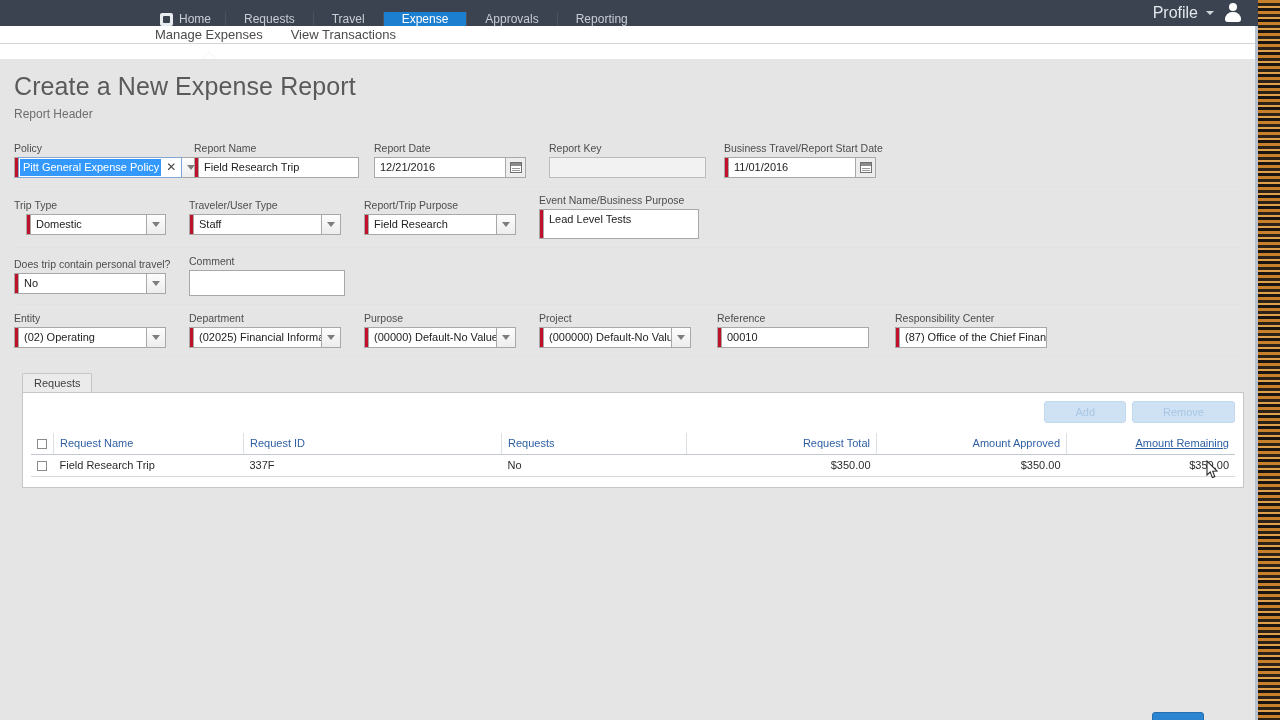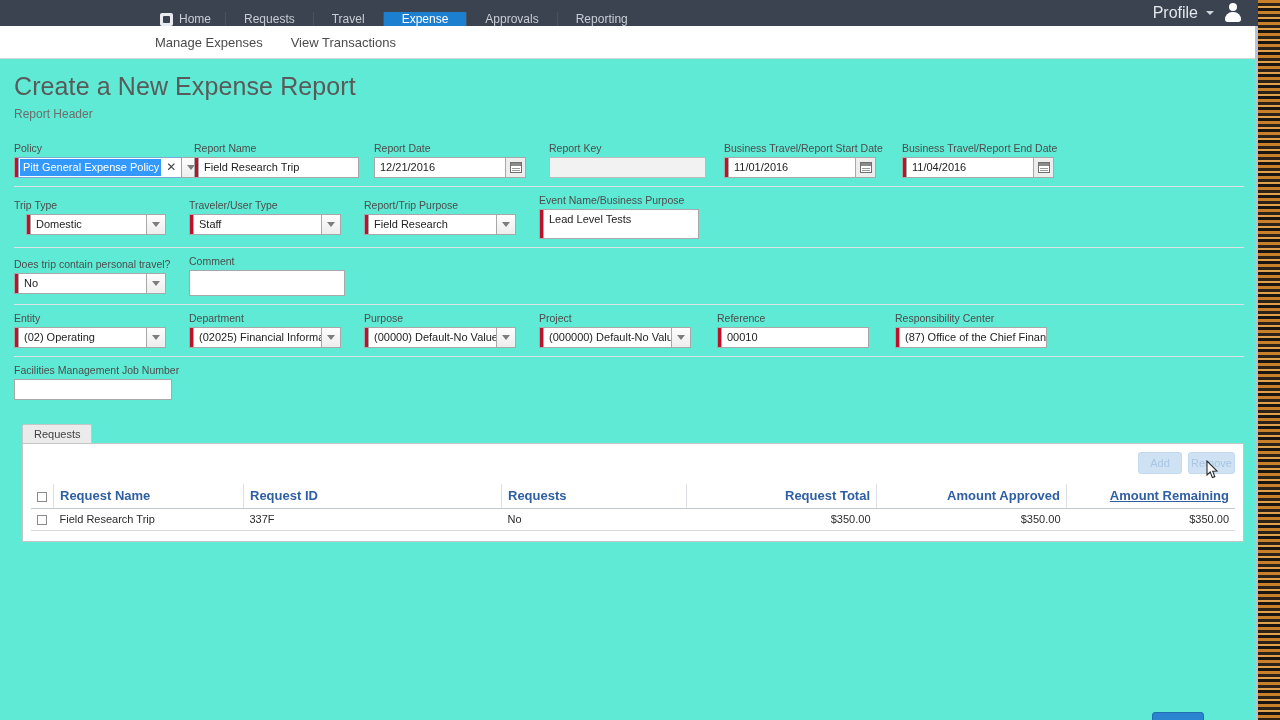--- a/index.html
+++ b/index.html
@@ -48,41 +48,41 @@
     content:""; position:absolute; left:7px; top:1px; width:8px; height:8px;
     background:#fff; border-radius:50%;
   }
   .avatar::after{
     content:""; position:absolute; left:3px; top:10px; width:16px; height:10px;
     background:#fff; border-radius:8px 8px 3px 3px;
   }
 
   
   .subnav{
-    position:absolute; top:26px; left:0; width:1258px; height:33px;
+    position:absolute; top:26px; left:0; width:1258px; height:18px;
     background:#fff; border-bottom:1px solid #d4d7da;
     display:flex; align-items:center;
   }
   .subnav-inner{ margin-left:155px; display:flex; gap:28px; align-items:center; }
   .subnav-item{ font-size:13px; color:#4b4b4b; position:relative; padding:4px 0; }
   .subnav-item.active::after{
     content:""; position:absolute; bottom:-13px; left:50%; margin-left:-7px;
     width:0;height:0;border-left:7px solid transparent;border-right:7px solid transparent;
     border-bottom:7px solid #fff;
   }
   .subnav-item.active::before{
     content:""; position:absolute; bottom:-14px; left:50%; margin-left:-8px;
     width:0;height:0;border-left:8px solid transparent;border-right:8px solid transparent;
     border-bottom:8px solid #d4d7da;
   }
 
   
   .page{
     position:absolute; top:59px; left:0; width:1258px; height:661px;
-    background:#5eead4; overflow:hidden;
+    background:#e5e5e5; overflow:hidden;
   }
   .page-title{
     font-size:25px; font-weight:300; color:#5a5a5a;
     margin:13px 0 0 14px; letter-spacing:.1px;
   }
   .page-sub{ font-size:12px; color:#6d6d6d; margin:6px 0 0 14px; }
 
   
   .form{ margin:14px 14px 0 14px; }
   .frow{
@@ -163,27 +163,27 @@
     font-size:11px; color:#3f3f3f; padding:3px 11px 3px 11px;
     border-radius:2px 2px 0 0;
   }
   .panel-body{
     border:1px solid #c6c6c6; background:#fff; margin-left:14px;
     padding:8px 8px 10px 8px;
   }
   .panel-toolbar{ display:flex; justify-content:flex-end; gap:6px; }
   .btn-disabled{
     background:#cfe2f3; color:#a9c6e3; border:1px solid #c3d9ee;
-    border-radius:3px; font-size:11px; padding:4px 2px; min-width:44px;
+    border-radius:3px; font-size:11px; padding:4px 30px; min-width:44px;
     text-align:center;
   }
 
   table.grid{ width:100%; border-collapse:collapse; margin-top:10px; }
   table.grid th{
-    font-size:13px; color:#2f5fa3; font-weight:bold; text-align:left;
+    font-size:11px; color:#2f5fa3; font-weight:normal; text-align:left;
     padding:4px 6px 5px 6px; border-bottom:1px solid #c3c8cf;
     border-right:1px solid #dcdfe3; white-space:nowrap;
   }
   table.grid th:last-child{ border-right:none; }
   table.grid th.num{ text-align:right; }
   table.grid td{
     font-size:11px; color:#2b2b2b; padding:4px 6px 5px 6px;
     border-bottom:1px solid #d6d9dd; white-space:nowrap;
   }
   table.grid td.num{ text-align:right; }
@@ -318,30 +318,20 @@
         <div class="flabel">Business Travel/Report Start Date</div>
         <div class="ctl" style="width:152px;">
           <div class="req-bar"></div>
           <div class="txt" style="flex:1 1 auto;">11/01/2016</div>
           <div class="calbtn">
               <span class="cal-glyph"></span>
             </div>
         </div>
       </div>
 
-      <div class="fld" style="width:160px;">
-        <div class="flabel">Business Travel/Report End Date</div>
-        <div class="ctl" style="width:152px;">
-          <div class="req-bar"></div>
-          <div class="txt" style="flex:1 1 auto;">11/04/2016</div>
-          <div class="calbtn">
-              <span class="cal-glyph"></span>
-            </div>
-        </div>
-      </div>
 
     </div>
 
     <div class="frow">
 
       <div class="fld" style="width:175px;">
         <div class="flabel">Trip Type</div>
         <div class="ctl" style="width:152px;padding-left:12px;">
           <div class="req-bar"></div>
           <div class="sel">Domestic</div>
@@ -462,28 +452,20 @@
       <div class="fld" style="width:160px;">
         <div class="flabel">Responsibility Center</div>
         <div class="ctl" style="width:152px;">
           <div class="req-bar"></div>
           <div class="txt" style="flex:1 1 auto;">(87) Office of the Chief Financial (</div>
         </div>
       </div>
 
     </div>
 
-    <div class="frow nb">
-      <div class="fld" style="width:200px;">
-        <div class="flabel">Facilities Management Job Number</div>
-        <div class="ctl" style="width:158px;">
-          <div class="txt" style="flex:1 1 auto;"></div>
-        </div>
-      </div>
-    </div>
 
   </div>
 
   <div class="panel">
 
     <div class="tabstrip">
       <div class="tab">
         <span>Requests</span>
       </div>
     </div>

